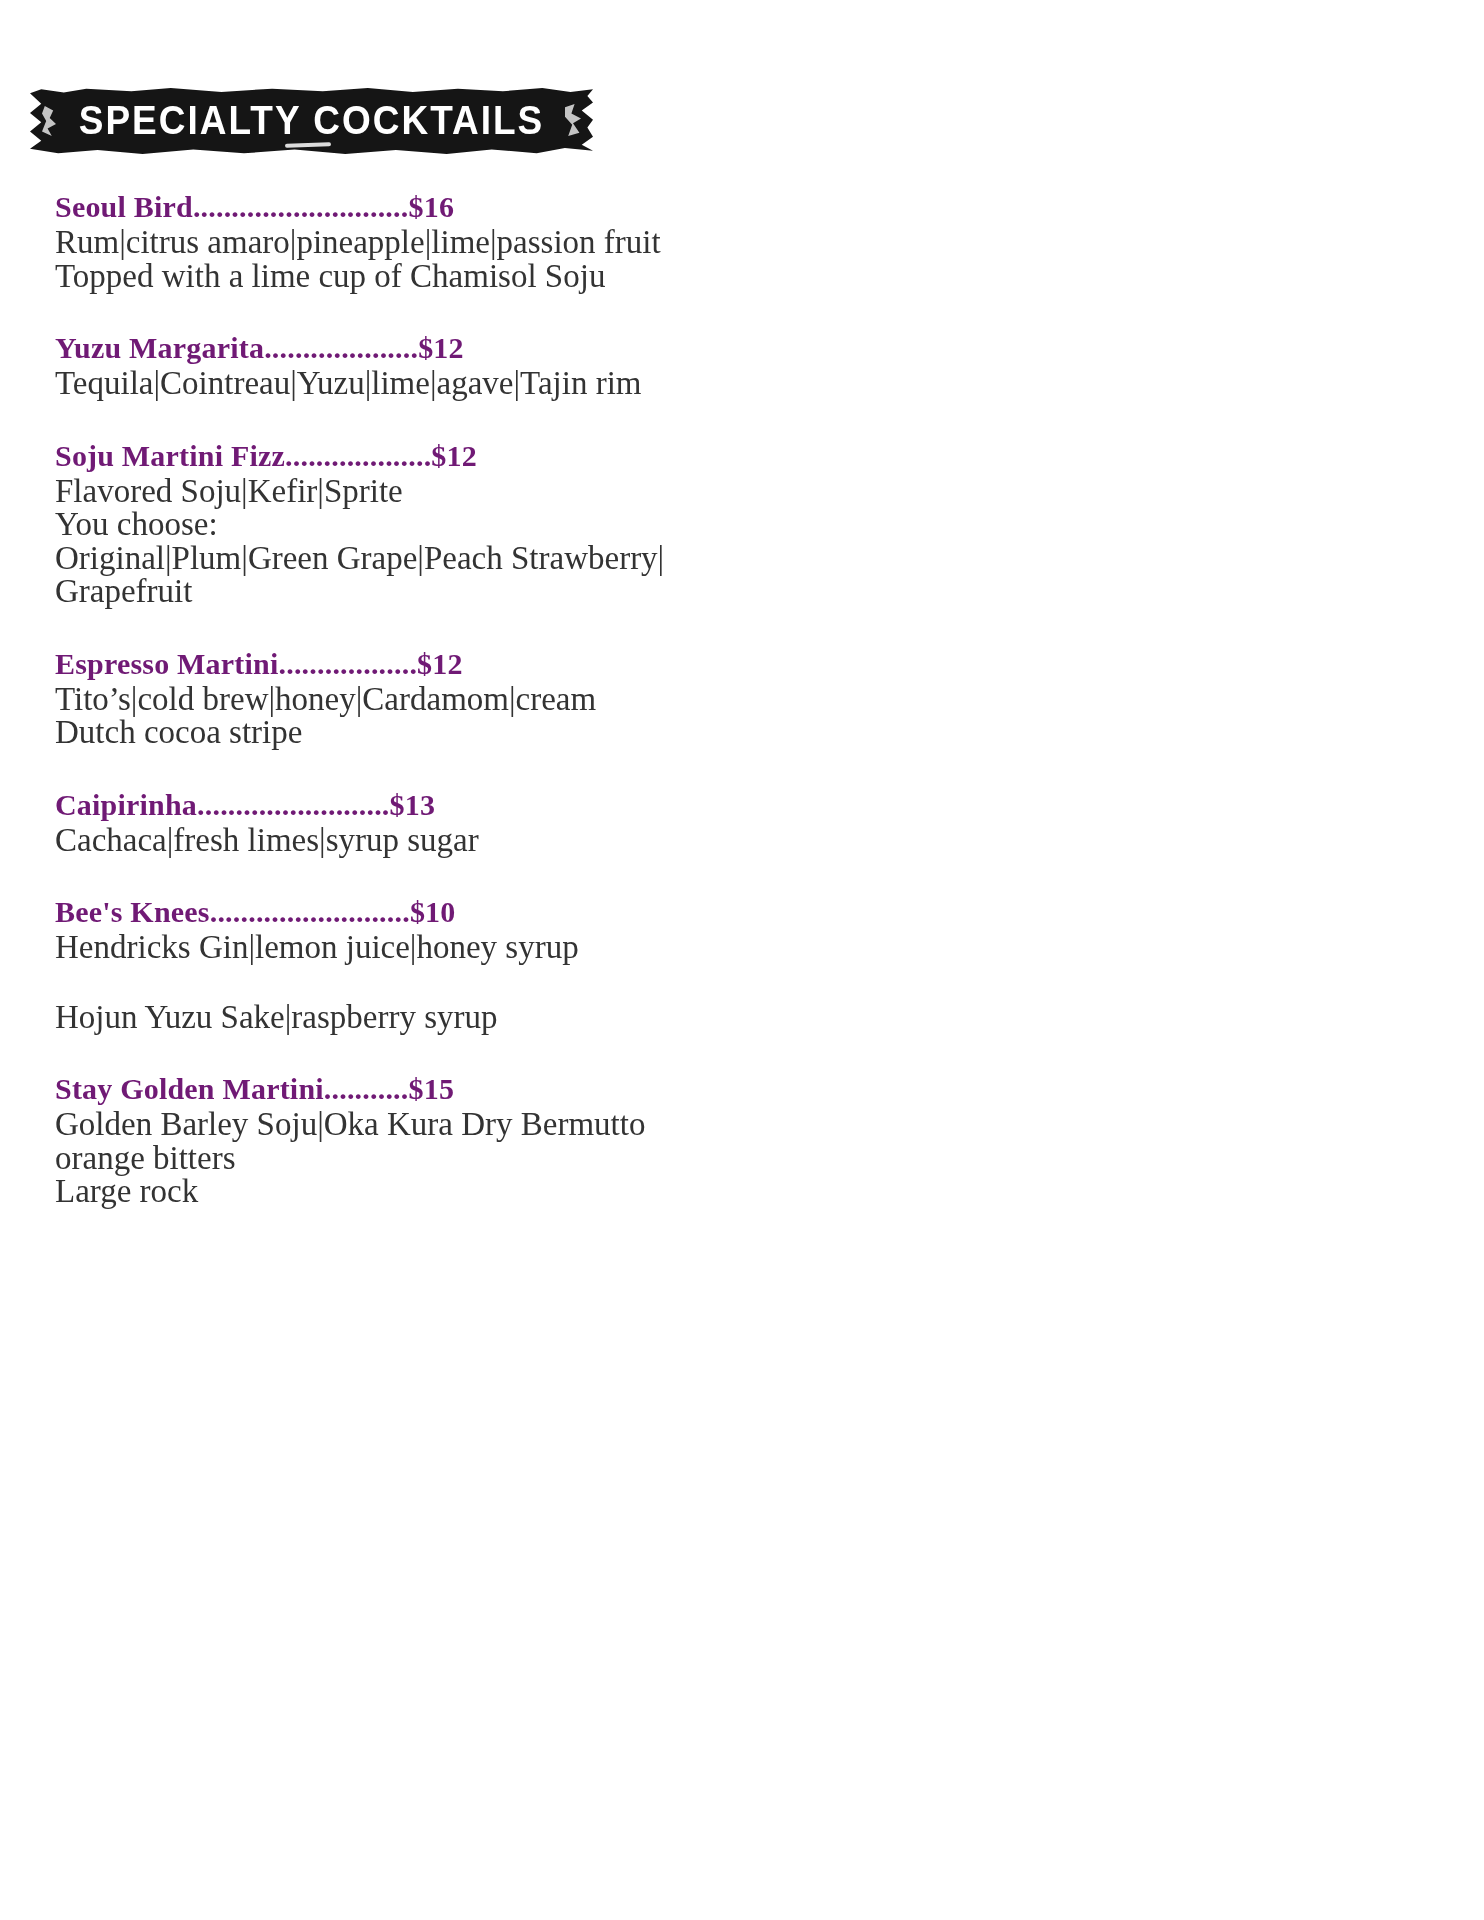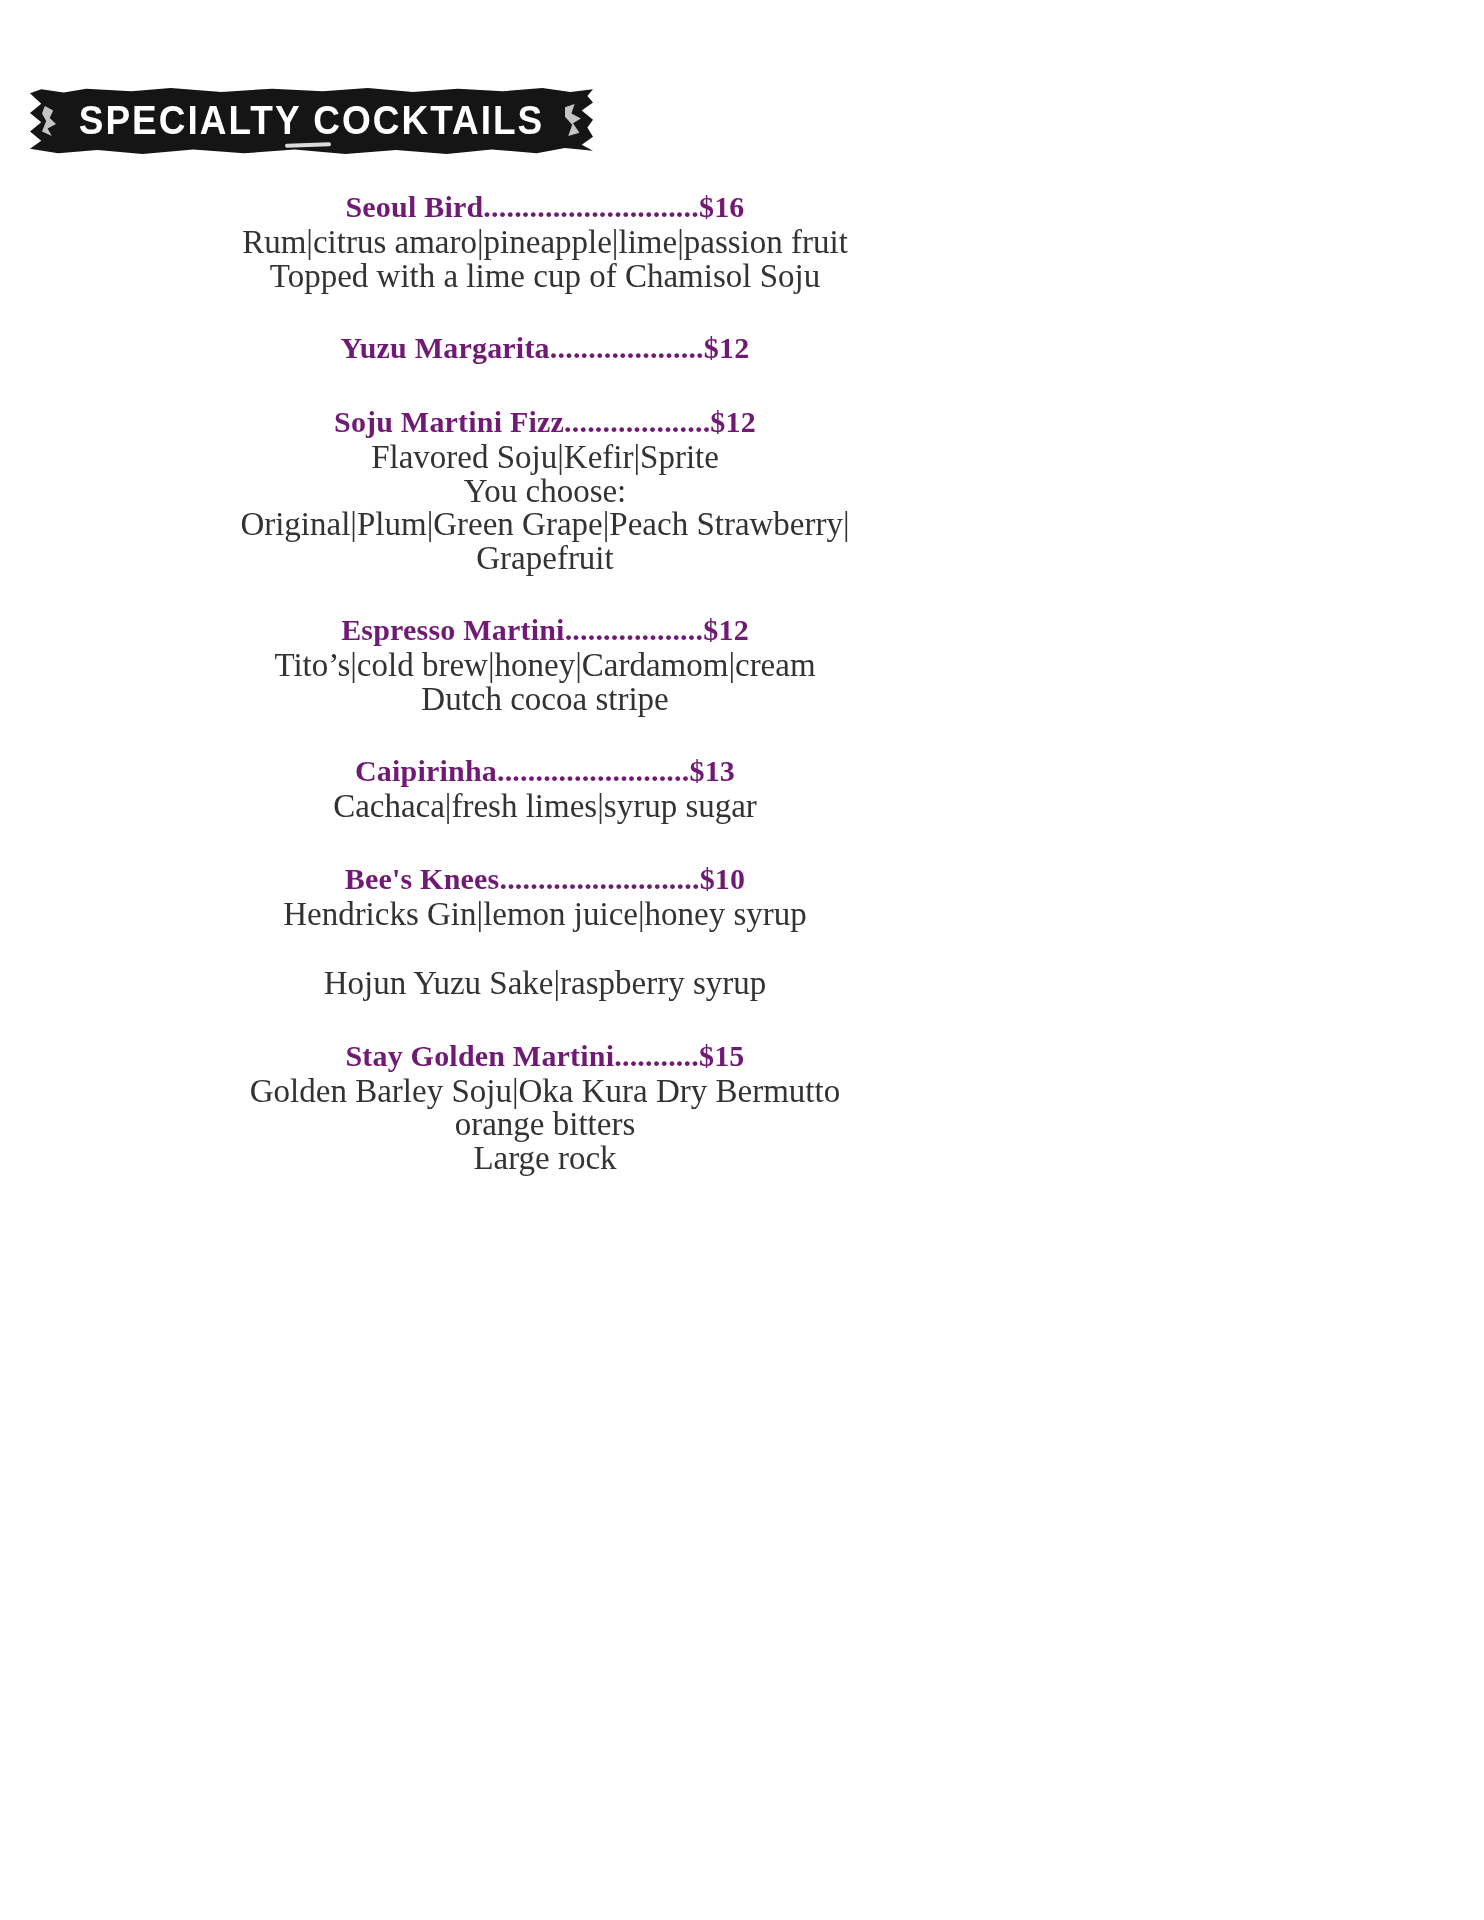--- a/index.html
+++ b/index.html
@@ -5,21 +5,20 @@
   * { box-sizing: border-box; }
   html, body { margin: 0; padding: 0; background: #ffffff; }
   .page {
     position: relative;
     width: 1484px;
     height: 1920px;
     background: #ffffff;
     font-family: "Liberation Serif", serif;
     color: #2e2e2e;
     overflow: hidden;
-    text-align: center;
   }
 
   
   .banner {
     position: absolute;
     left: 30px;
     top: 88px;
     width: 563px;
     height: 66px;
     background: #151515;
@@ -109,20 +108,23 @@
         <div class="item-desc">
           <div class="desc-line">Rum|citrus amaro|pineapple|lime|passion fruit</div>
           <div class="desc-line">Topped with a lime cup of Chamisol Soju</div>
         </div>
       </div>
 
       <div class="item">
         <div class="item-title">
           <span>Yuzu Margarita</span><span>....................</span><span>$12</span>
         </div>
+        <div class="item-desc">
+          <div class="desc-line">Tequila|Cointreau|Yuzu|lime|agave|Tajin rim</div>
+        </div>
       </div>
 
       <div class="item">
         <div class="item-title">
           <span>Soju Martini Fizz</span><span>...................</span><span>$12</span>
         </div>
         <div class="item-desc">
           <div class="desc-line">Flavored Soju|Kefir|Sprite</div>
           <div class="desc-line">You choose:</div>
           <div class="desc-line">Original|Plum|Green Grape|Peach Strawberry|</div>

